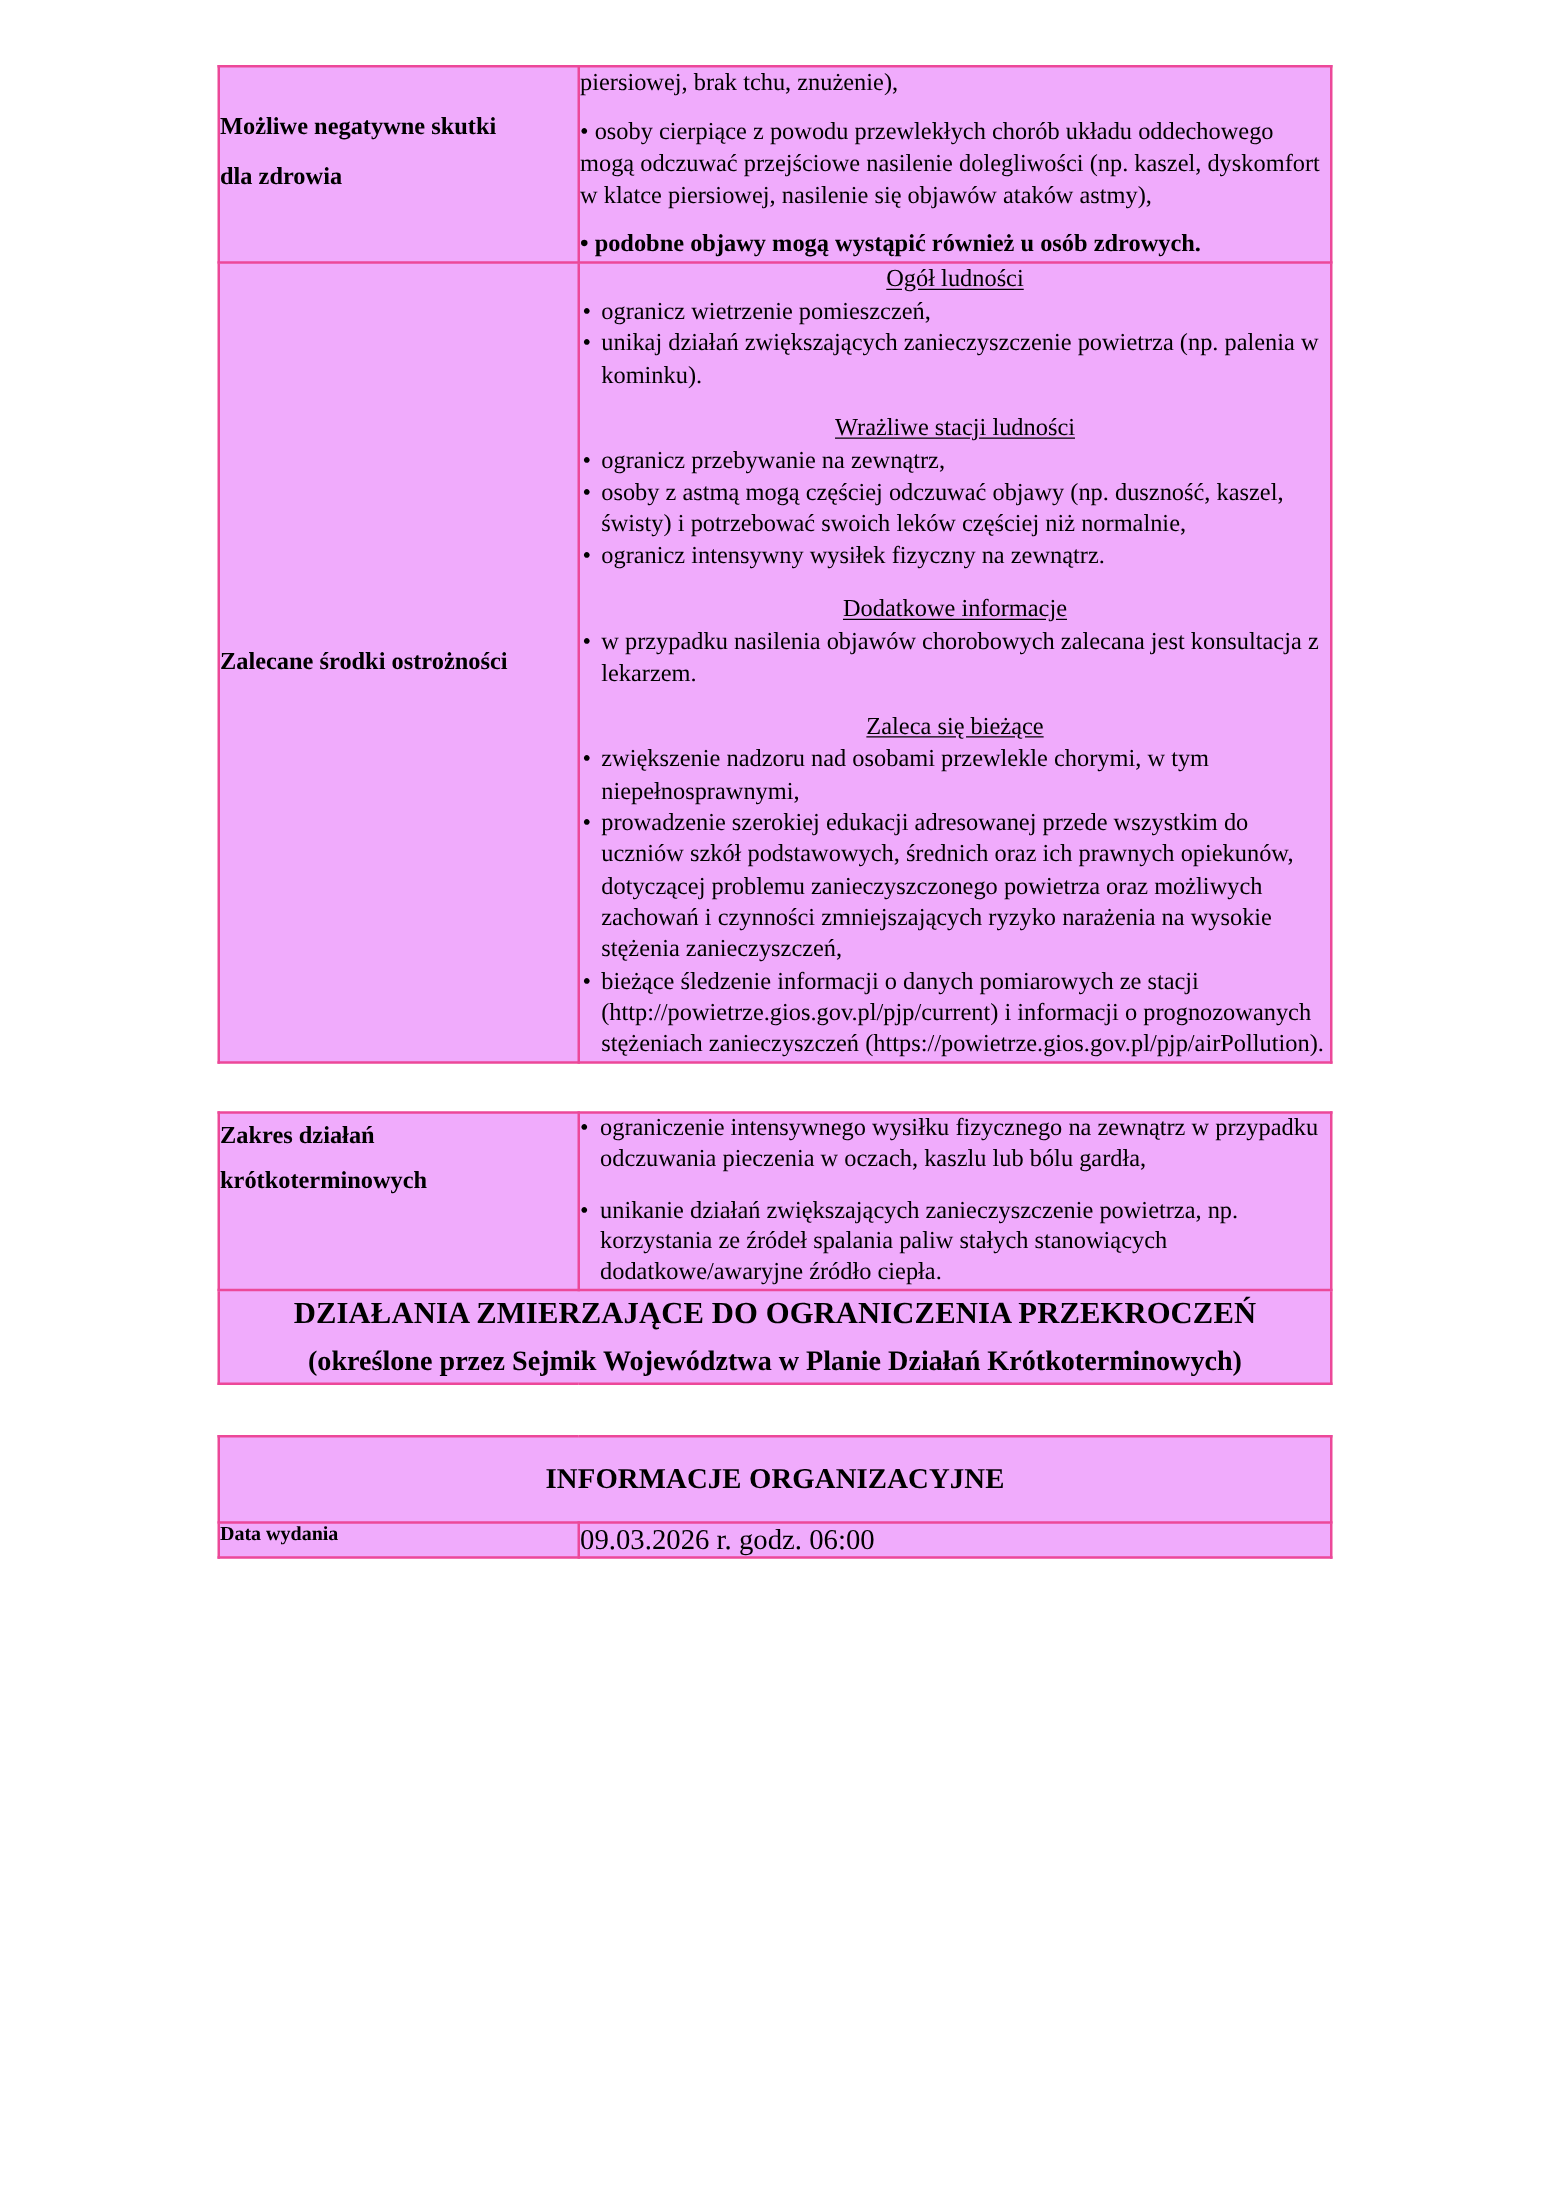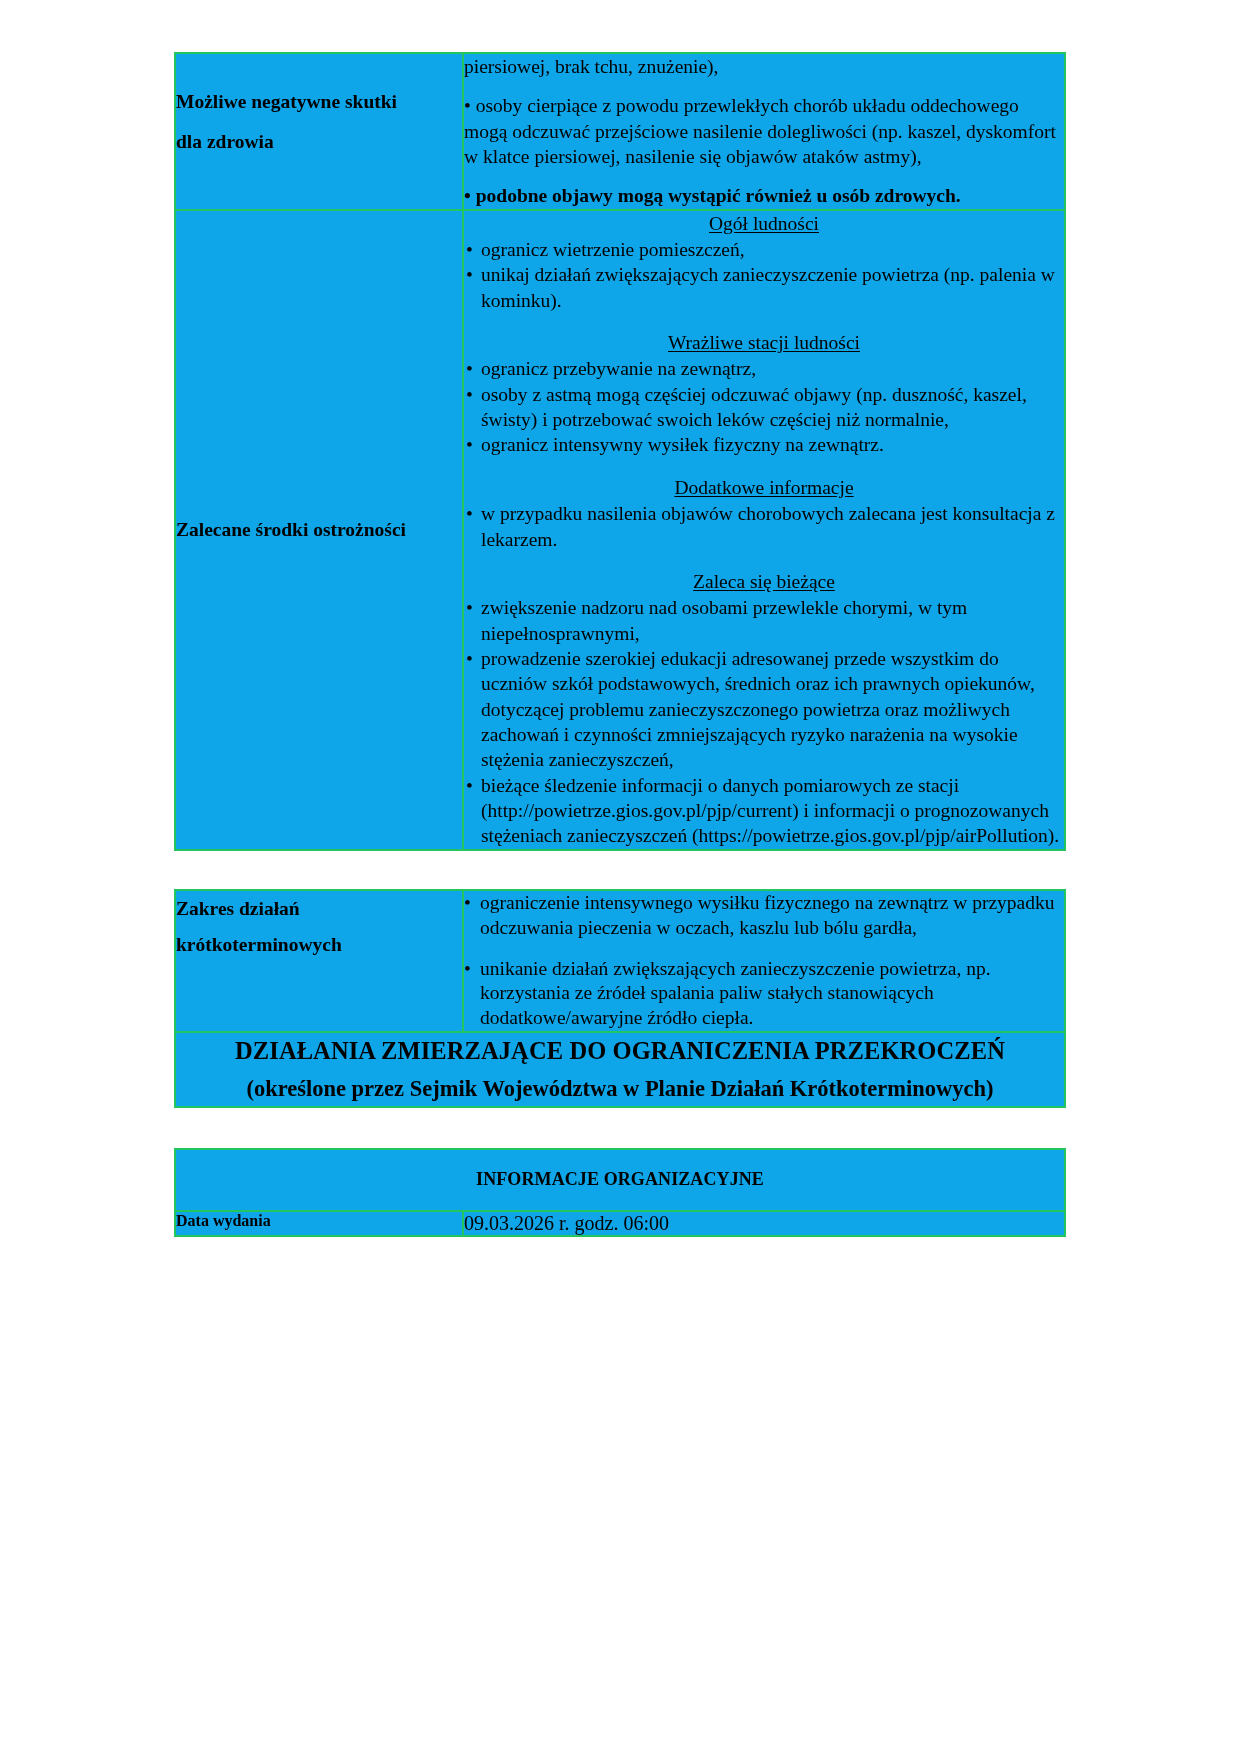--- a/index.html
+++ b/index.html
@@ -25,24 +25,24 @@
 
   
   .doc-table {
     border-collapse: collapse;
     table-layout: fixed;
     width: 890px;
     margin: 0 auto;
     background: #fff;
   }
   .doc-table td {
-    border: 2px solid #22c55e;
+    border: 2px solid #ec4899;
     vertical-align: top;
     padding: 0;
-    background: #0ea5e9;
+    background: #f0abfc;
   }
   .col-label { width: 288px; }
   .col-body  { width: 602px; }
 
   
   .label-cell {
     font-weight: bold;
     font-size: 19.5px;
     line-height: 1.85;
     text-align: left;
@@ -132,30 +132,30 @@
   .hanging::before {
     content: "\2022";
     position: absolute;
     left: 0;
     top: 0;
   }
 
   
   #table-info { margin-top: 40px; }
   #table-info .head-cell { padding: 16px 10px 18px 10px; }
-  #table-info .head-line-1 { font-size: 18px; }
+  #table-info .head-line-1 { font-size: 23px; }
   .info-label {
     font-weight: bold;
     font-size: 16px;
     padding: 14px 12px 15px 12px;
     vertical-align: middle;
     margin-left: 41px;
   }
   .info-value {
-    font-size: 20px;
+    font-size: 23px;
     padding: 14px 12px 15px 14px;
     vertical-align: middle;
   }
 </style>
 </head>
 <body>
 
 <div class="page">
 
   <table class="doc-table" id="table-health">

